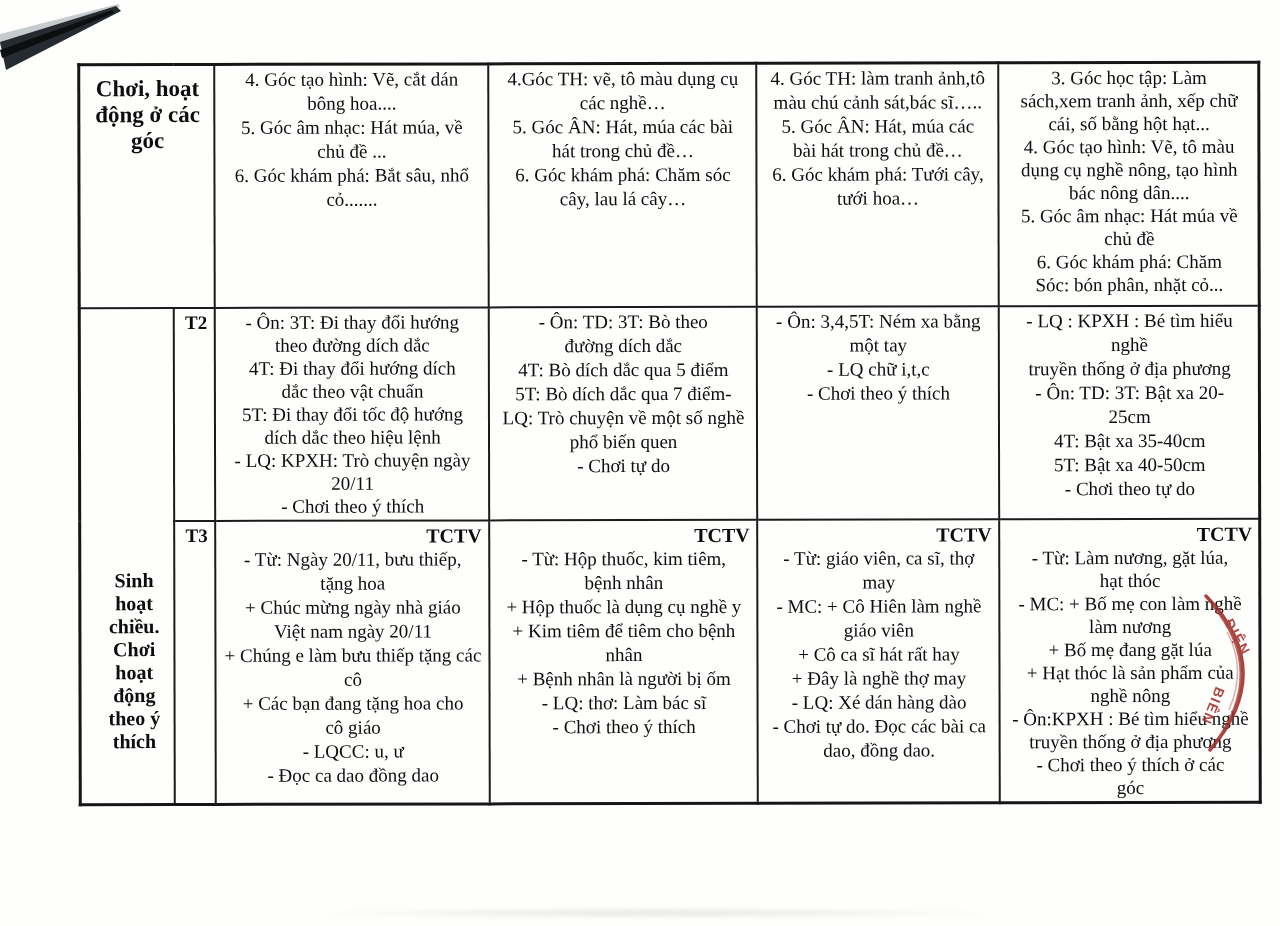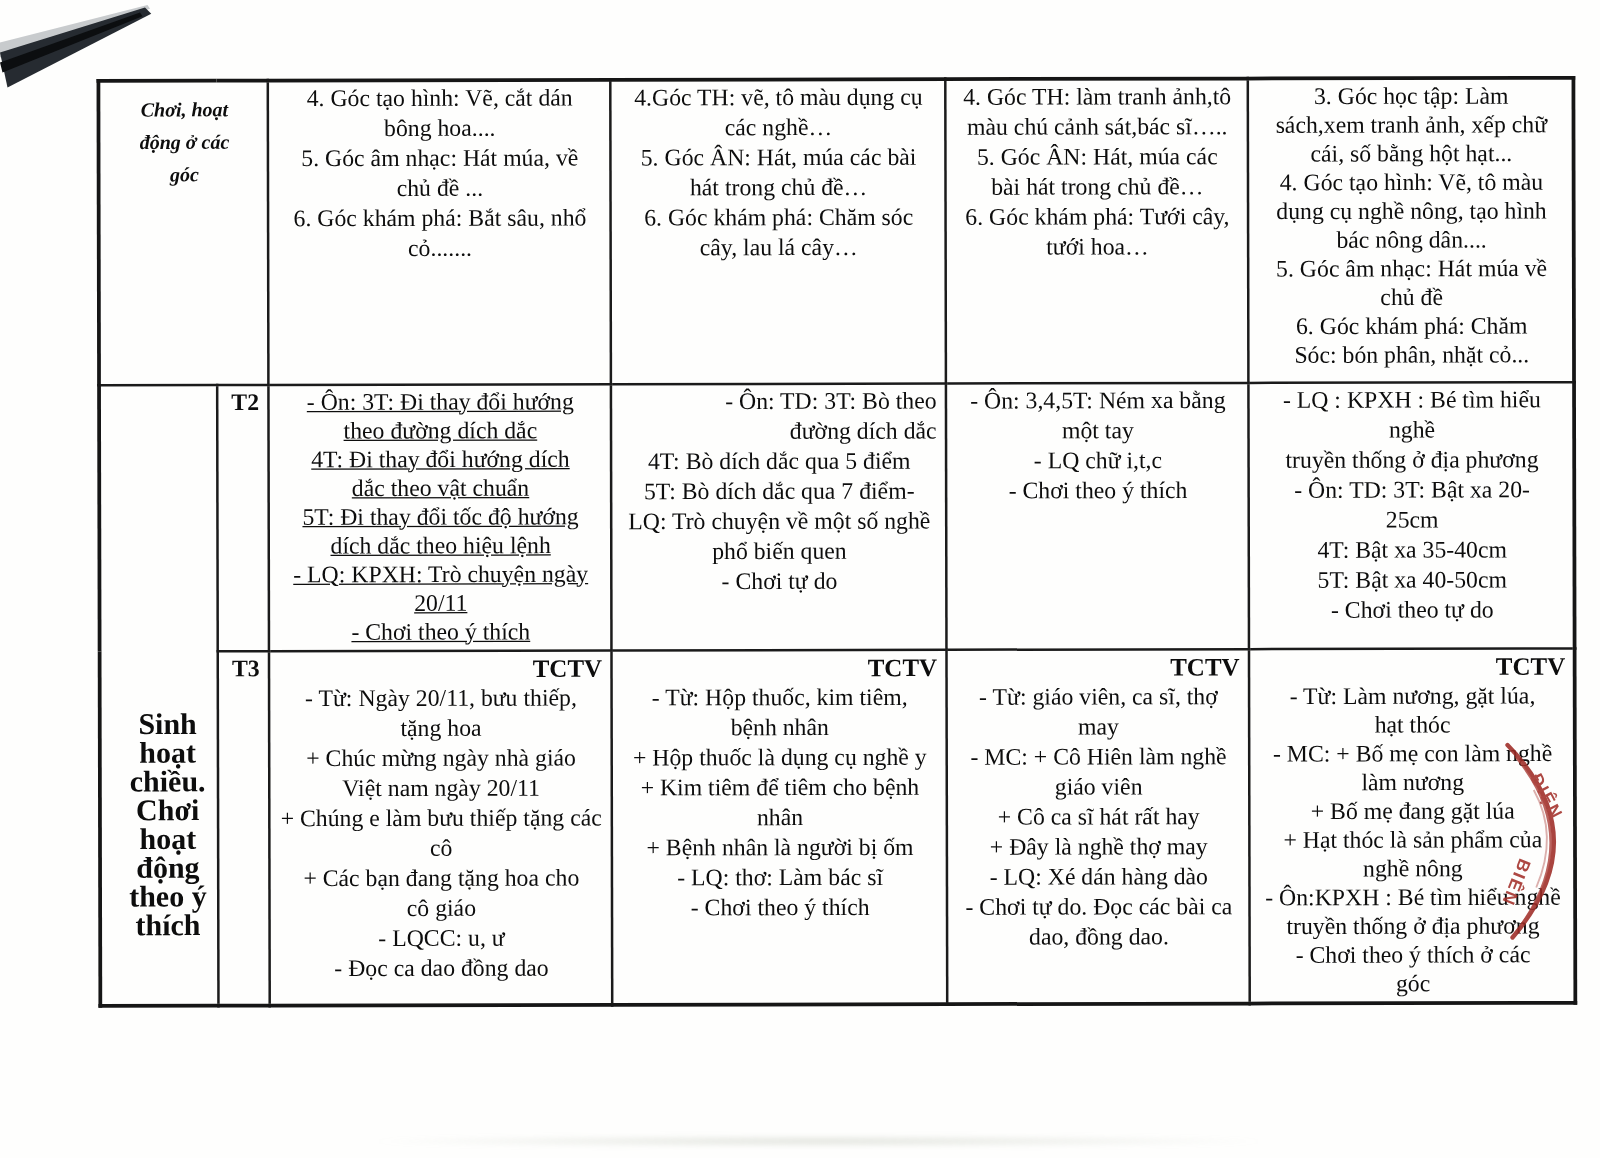--- a/index.html
+++ b/index.html
@@ -17,35 +17,35 @@
   }
   .scan-table td{
     border:2px solid #1b1b1b;
     vertical-align:top;
     padding:2px 6px 2px 8px;
     font-size:19px;line-height:24px;
     overflow:hidden;
   }
   .scan-table{border:3px solid #161616;}
   .cell-text{white-space:pre-line;text-align:center;}
-  .center{text-align:right;}
+  .center{text-align:center;}
   .row1-label{
-    font-weight:bold;font-size:16px;line-height:26px;
-    text-align:center;padding-top:8px;font-style:italic;
+    font-weight:bold;font-size:23px;line-height:26px;
+    text-align:center;padding-top:8px;
   }
   .side-label{
-    font-weight:bold;font-size:24px;line-height:23px;
+    font-weight:bold;font-size:20px;line-height:23px;
     padding-top:258px;padding-left:12px;
   }
   .day-cell{
     font-weight:bold;font-size:20px;text-align:right;
     padding-top:24px;
   }
   .tctv{font-weight:bold;font-size:20px;text-align:right;line-height:24px;}
-  .tight{line-height:23px;text-decoration:underline;}
+  .tight{line-height:23px;}
   .tighter{line-height:23px;}
   .smudge{
     position:absolute;left:290px;top:908px;width:730px;height:10px;
     background:radial-gradient(ellipse at center, rgba(160,168,150,0.30), rgba(160,168,150,0) 70%);
     filter:blur(2px);
   }
   .artifacts{
     position:absolute;left:0;top:0;width:1280px;height:926px;
     pointer-events:none;
   }

